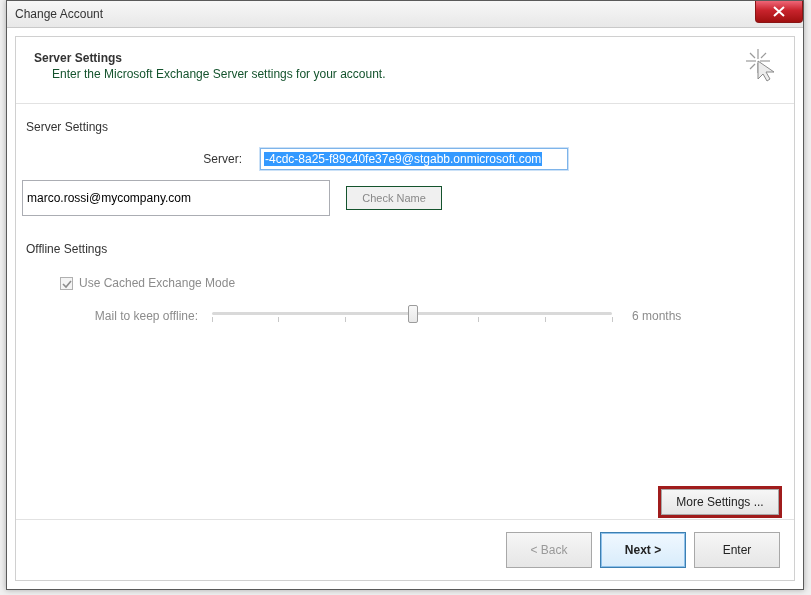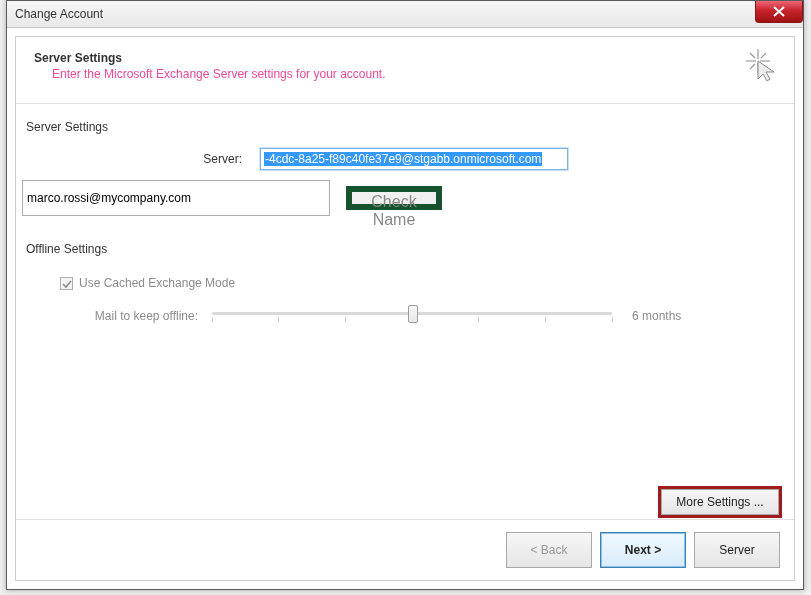--- a/index.html
+++ b/index.html
@@ -79,21 +79,21 @@
   .header {
     padding: 14px 18px 10px 18px;
     position: relative;
   }
   .header .h-title {
     font-weight: bold;
     color: #333;
     font-size: 12px;
   }
   .header .h-sub {
-    color: #ec4899;
+    color: #14532d;
     font-size: 12px;
     margin-top: 2px;
     margin-left: 18px;
   }
   .header-icon {
     position: absolute;
     right: 14px; top: 10px;
     width: 36px; height: 36px;
     color: #9a9a9a;
   }
@@ -146,23 +146,23 @@
   .server-sel span {
     background: #3399ff;
     color: #fff;
     padding: 0 1px;
   }
   .check-name-btn {
     margin-left: 16px;
     width: 96px;
     height: 24px;
     background: #f0f0f0;
-    border: 6px solid #14532d;
+    border: 1px solid #14532d;
     color: #888;
-    font-size: 16px;
+    font-size: 11px;
     cursor: default;
     font-family: inherit;
   }
   .offline-sect {
     margin-top: 26px;
   }
   .chk-row {
     display: flex;
     align-items: flex-end;
     margin-left: 38px;
@@ -364,18 +364,18 @@
 
       </div>
 
       <div class="more-settings-wrap">
         <button class="more-settings-btn">More Settings ...</button>
       </div>
 
       <div class="footer">
         <button class="disabled">&lt; Back</button>
         <button class="primary">Next &gt;</button>
-        <button>Server</button>
+        <button>Enter</button>
       </div>
 
     </div>
   </div>
 </div>
 
 </body></html>

